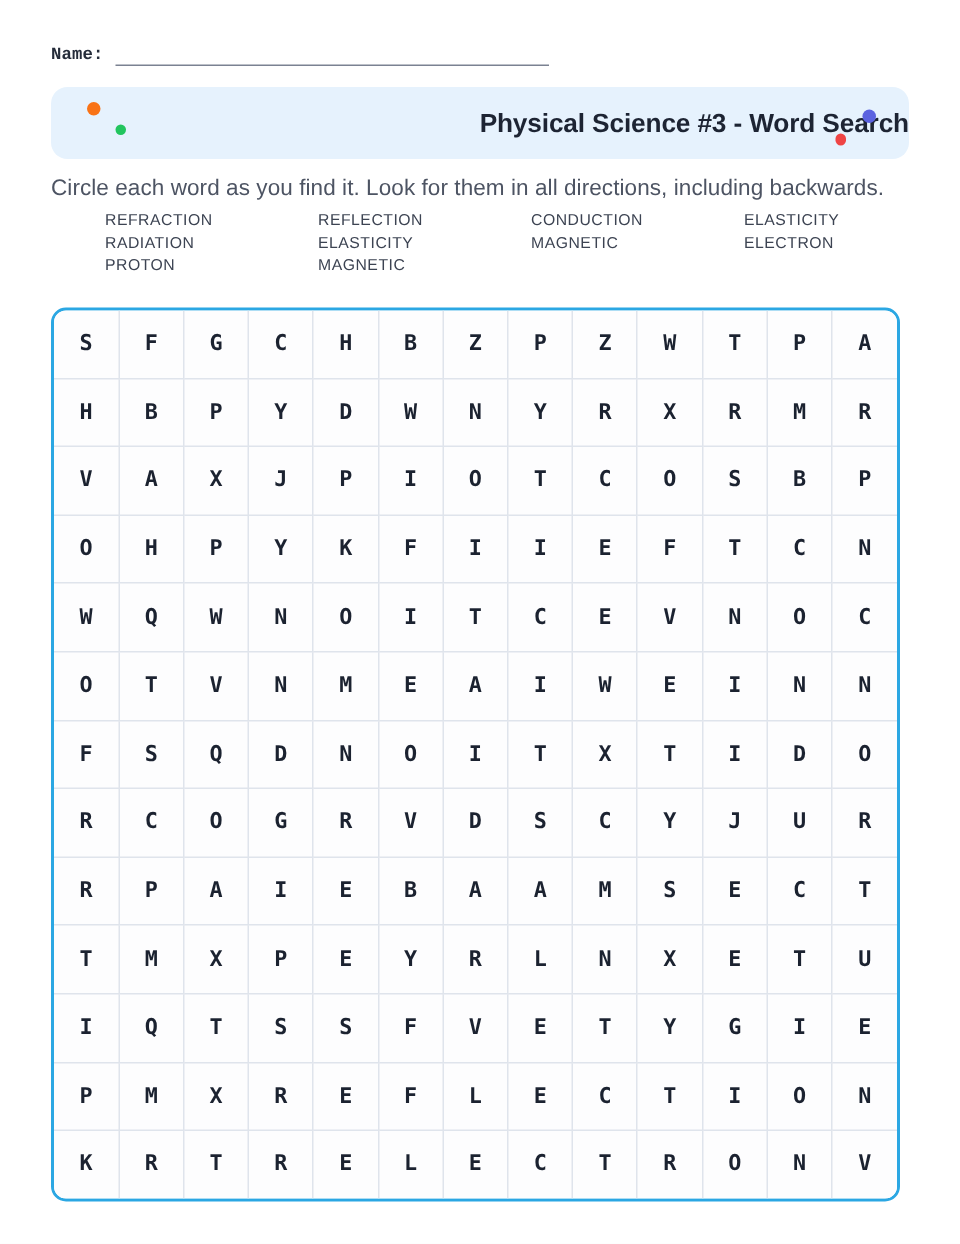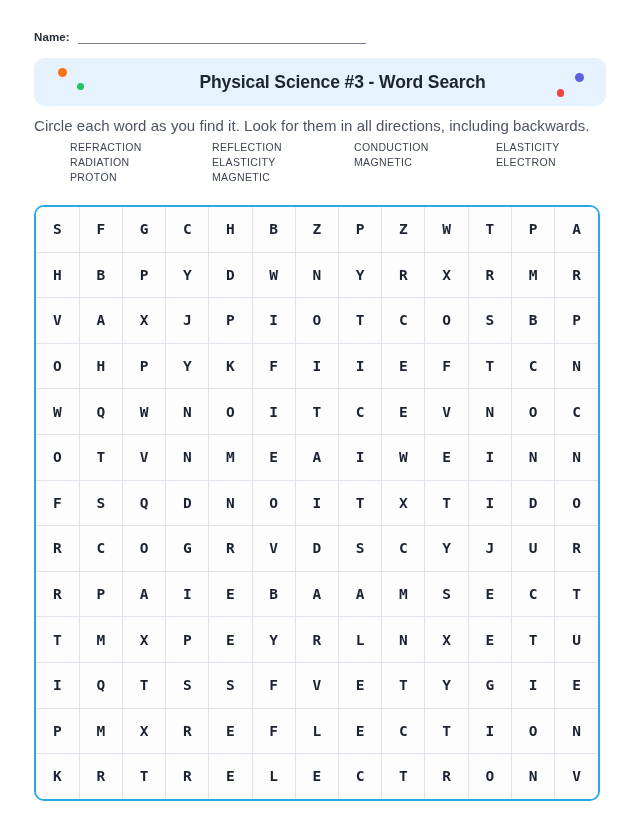--- a/index.html
+++ b/index.html
@@ -28,21 +28,21 @@
     align-items: flex-end;
     padding-top: 30px;
     font-size: 11.5px;
     font-weight: bold;
     color: #252c3a;
   }
   .nd-group {
     display: flex;
     align-items: flex-end;
   }
-  .nd-group.name { flex: 0 0 332px; }
+  .nd-group.name { flex: 0 0 332px; font-family: Liberation Mono, monospace; }
   .nd-group.date { flex: 1 1 auto; }
   .nd-label {
     white-space: nowrap;
     letter-spacing: 0.1px;
     padding-bottom: 1px;
   }
   .nd-rule {
     flex: 1 1 auto;
     margin-left: 8px;
     border-bottom: 1px solid #7b8292;
@@ -51,21 +51,21 @@
 
   
   .banner {
     position: relative;
     margin-top: 14px;
     height: 48px;
     border-radius: 11px;
     background: #e6f2fd;
     display: flex;
     align-items: center;
-    justify-content: center;
+    justify-content: flex-end;
     overflow: hidden;
     padding-left: 45px;
   }
   .banner-title {
     font-size: 17.5px;
     font-weight: bold;
     color: #1d2433;
     letter-spacing: -0.1px;
   }
   .dot {

